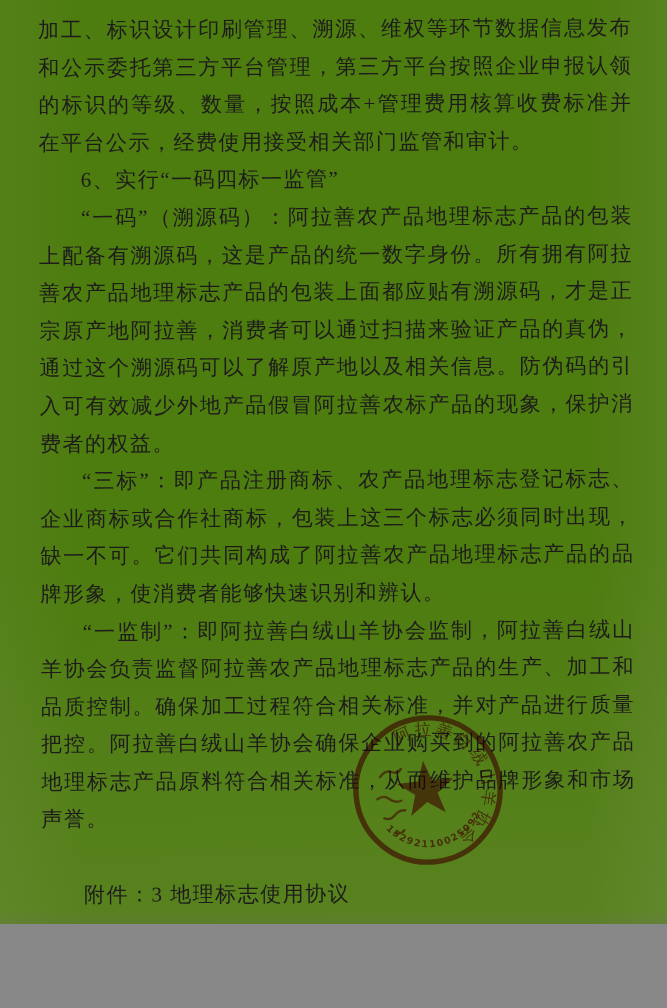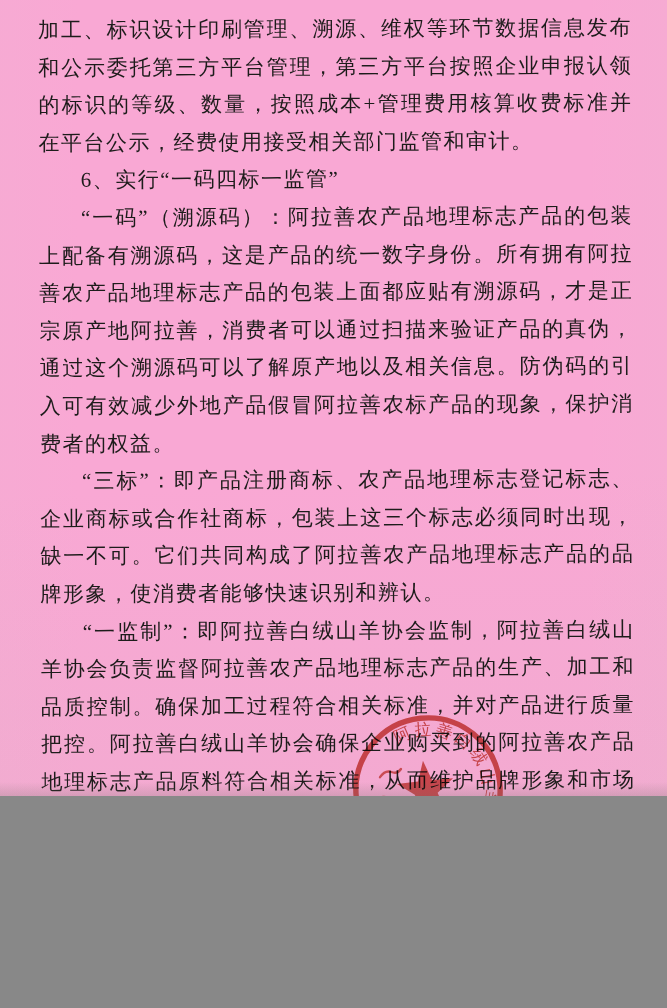--- a/index.html
+++ b/index.html
@@ -3,23 +3,23 @@
 <meta charset="utf-8">
 <style>
   html, body {
     margin: 0;
     padding: 0;
     background: #888;
   }
   .page {
     position: relative;
     width: 667px;
-    height: 796px;
+    height: 924px;
     margin: 0 auto;
-    background: #f9a8d4;
+    background: #4d7c0f;
     overflow: hidden;
     font-family: "Liberation Serif", "DejaVu Serif", serif;
   }
   
   .page::before {
     content: "";
     position: absolute;
     inset: 0;
     background:
       linear-gradient(178deg, rgba(255,255,255,0) 60%, rgba(190,186,178,0.10) 100%),

